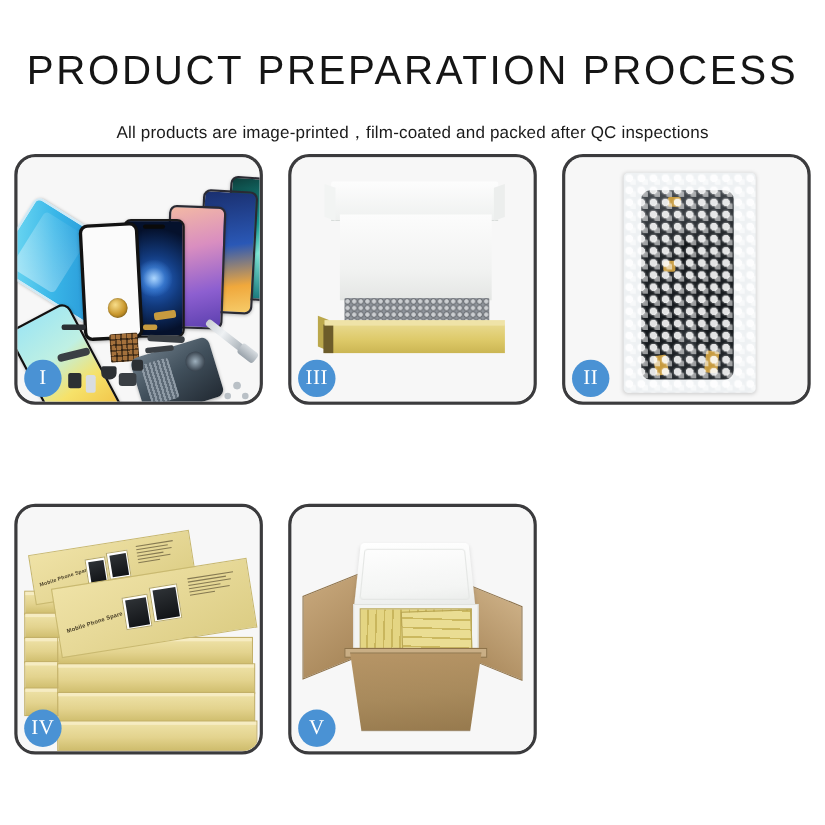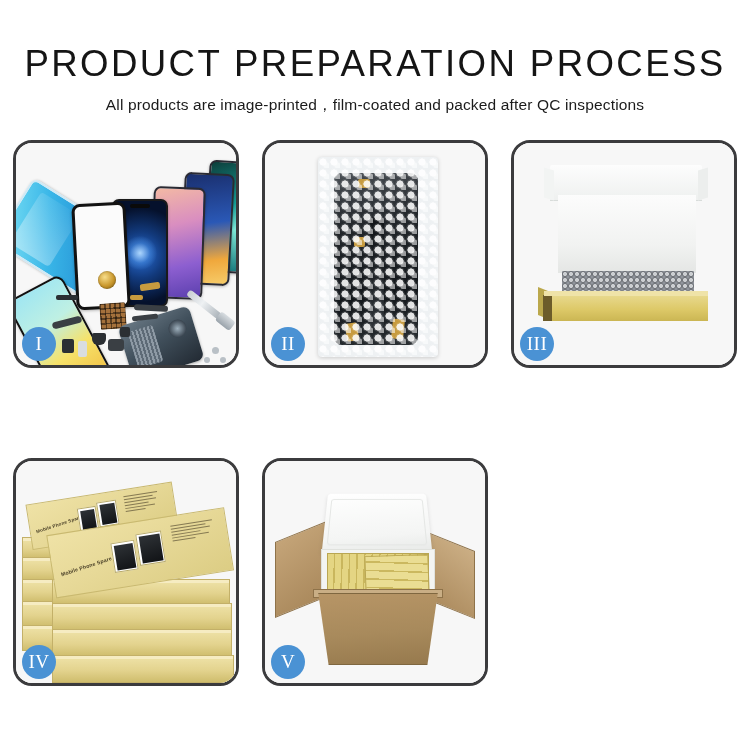--- a/index.html
+++ b/index.html
@@ -23,21 +23,21 @@
     padding-top: 44px;
     font-size: 37px;
     line-height: 40px;
     font-weight: 500;
     letter-spacing: 2.4px;
     color: #151515;
     white-space: nowrap;
     transform: scaleX(0.99);
   }
   .subtitle {
-    margin: 0;
+    margin: 16px;
     padding-top: 11px;
     font-size: 15.5px;
     line-height: 20px;
     font-weight: 400;
     color: #1b1b1b;
     letter-spacing: 0.15px;
     white-space: nowrap;
   }
 
   
@@ -459,44 +459,44 @@
         <div class="part silver" style="left:196px;top:204px;width:7px;height:7px;border-radius:50%;"></div>
         <div class="part silver" style="left:188px;top:214px;width:6px;height:6px;border-radius:50%;"></div>
         <div class="part silver" style="left:204px;top:214px;width:6px;height:6px;border-radius:50%;"></div>
       </div>
     </div>
     <div class="badge">I</div>
   </div>
 
   <div class="panel">
     <div class="panel-inner">
+      <div class="b3-lid"></div>
+      <div class="b3-foam"></div>
+      <div class="b3-grey"></div>
+      <div class="b3-side"></div>
+      <div class="b3-front"></div>
+    </div>
+    <div class="badge">III</div>
+  </div>
+
+  <div class="panel">
+    <div class="panel-inner">
       <div class="bw-bag">
         <div class="bw-item">
           <div class="bw-strip"></div>
           <div class="bw-tab" style="left:24px;top:6px;width:12px;height:9px;"></div>
           <div class="bw-tab" style="left:20px;top:64px;width:11px;height:10px;"></div>
           <div class="bw-tab" style="left:12px;top:150px;width:12px;height:18px;transform:rotate(-8deg);"></div>
           <div class="bw-tab" style="left:58px;top:146px;width:12px;height:20px;transform:rotate(6deg);"></div>
         </div>
         <div class="bubbles"></div>
         <div class="bubbles2"></div>
       </div>
     </div>
     <div class="badge">II</div>
-  </div>
-
-  <div class="panel">
-    <div class="panel-inner">
-      <div class="b3-lid"></div>
-      <div class="b3-foam"></div>
-      <div class="b3-grey"></div>
-      <div class="b3-side"></div>
-      <div class="b3-front"></div>
-    </div>
-    <div class="badge">III</div>
   </div>
 
   <div class="panel">
     <div class="panel-inner">
       <div class="stack">
 
         <div class="slab" style="left:0px;top:56px;width:108px;height:20px;">
             <span class="edge"></span>
           </div>
         <div class="slab" style="left:0px;top:76px;width:108px;height:22px;">

